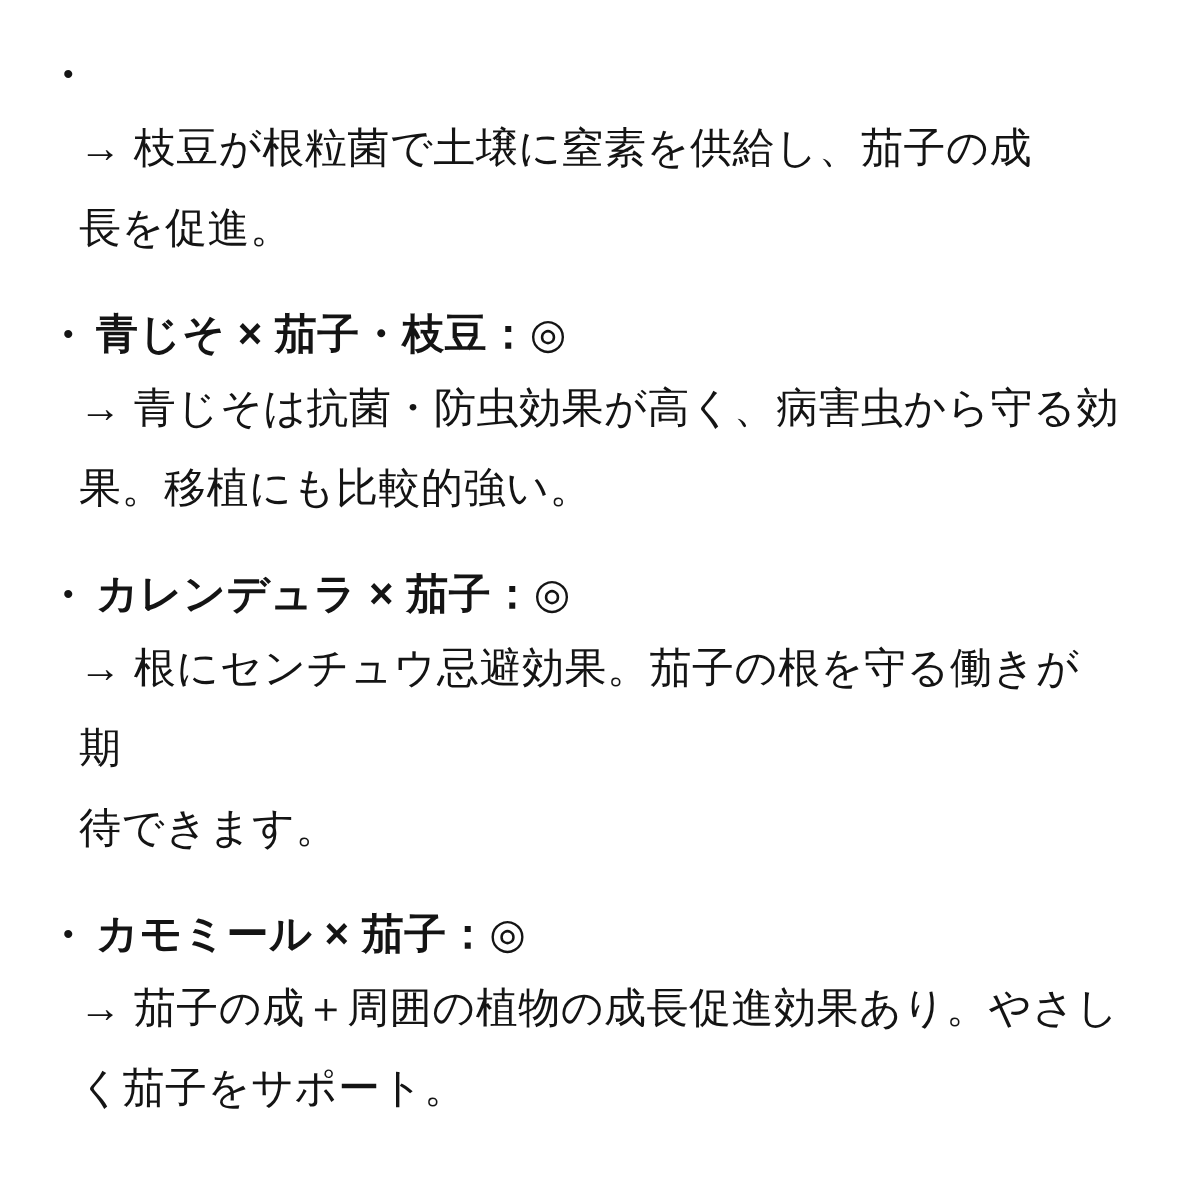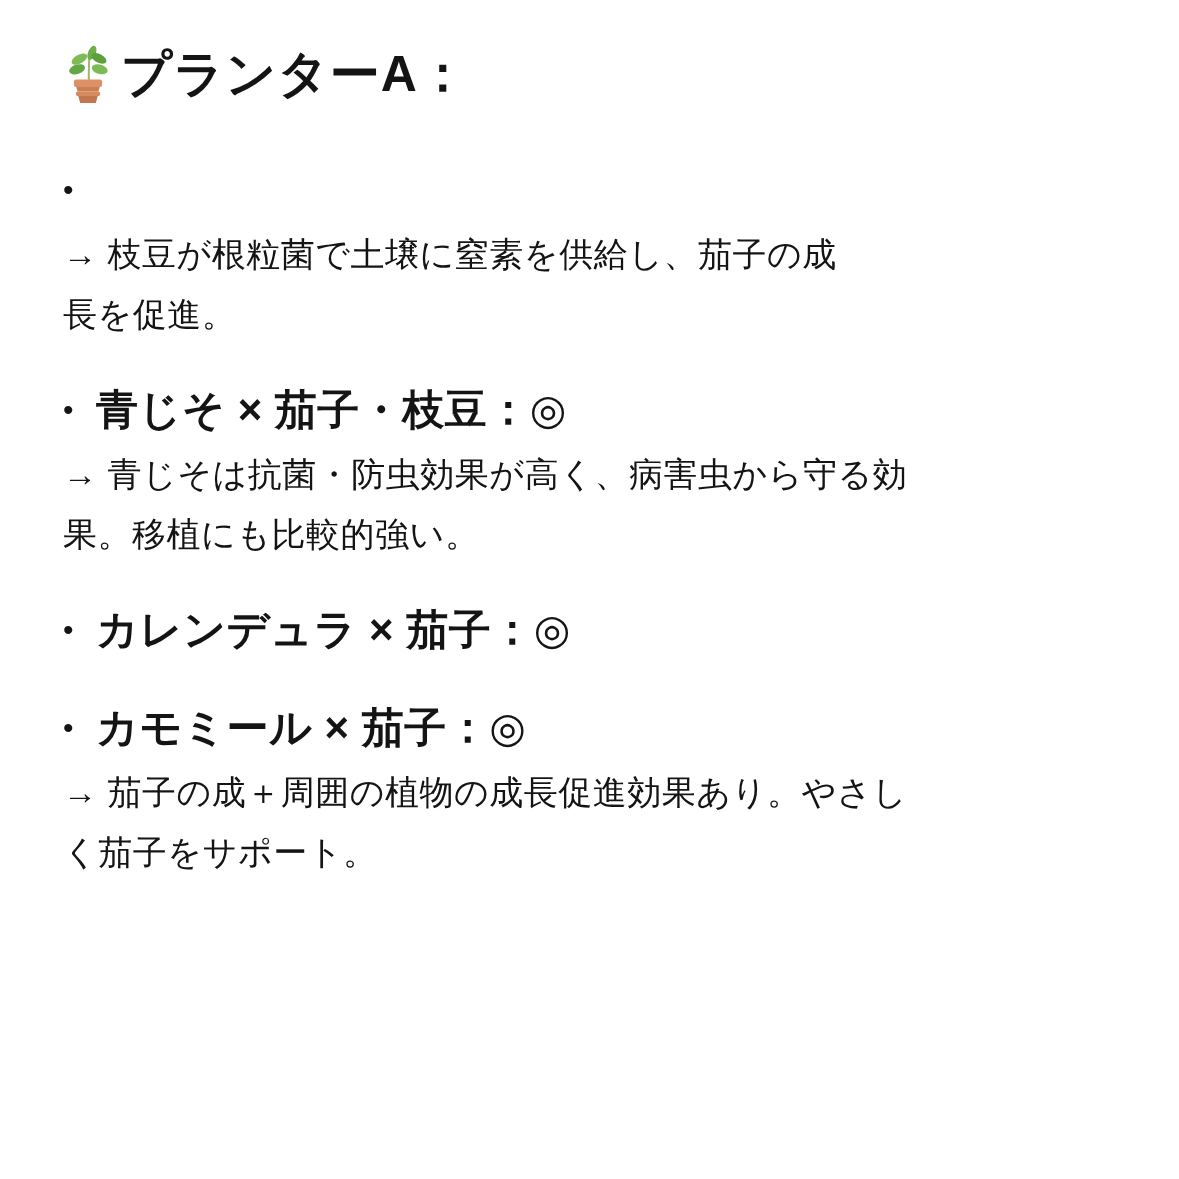--- a/index.html
+++ b/index.html
@@ -45,56 +45,33 @@
     line-height: 64px;
     letter-spacing: 0.5px;
   }
   .bullet {
     font-size: 30px;
     font-weight: 400;
     margin-right: 22px;
     flex: 0 0 auto;
   }
   .desc {
-    font-size: 34px;
+    font-size: 42px;
     font-weight: 400;
-    line-height: 60px;
-    margin: 2px 0 0 0;
+    line-height: 80px;
+    margin: 2px 0 0 16px;
     white-space: pre-line;
     letter-spacing: 0.5px;
   }
 </style>
 </head>
 <body>
 
 <div class="doc">
 
-  <h1 class="title">
-    <span class="pot-icon">
-      <svg viewBox="0 0 64 74" xmlns="http://www.w3.org/2000/svg" aria-hidden="true">
-
-        <path d="M33 46 C33 34 33 22 34 12" fill="none" stroke="#9DB96C" stroke-width="2.6" stroke-linecap="round"></path>
-
-        <ellipse cx="37" cy="10" rx="5" ry="9.5" transform="rotate(22 37 10)" fill="#6FAE4A"></ellipse>
-        <ellipse cx="21" cy="18" rx="11" ry="5.5" transform="rotate(-28 21 18)" fill="#7CBB55"></ellipse>
-        <ellipse cx="46" cy="17" rx="10.5" ry="5.5" transform="rotate(26 46 17)" fill="#5E9F3D"></ellipse>
-        <ellipse cx="18" cy="31" rx="10.5" ry="6" transform="rotate(-18 18 31)" fill="#63A844"></ellipse>
-        <ellipse cx="47" cy="31" rx="10.5" ry="6" transform="rotate(16 47 31)" fill="#7CBB55"></ellipse>
-
-        <rect x="14" y="44" width="36" height="9.5" rx="2.5" fill="#DE9166"></rect>
-
-        <path d="M17 53.5 L47 53.5 L45.2 59.5 L18.8 59.5 Z" fill="#C97E53"></path>
-
-        <rect x="16.5" y="59.5" width="31" height="5.5" rx="2" fill="#D68A5E"></rect>
-
-        <path d="M19.5 65 L44.5 65 L42 74 L22 74 Z" fill="#C27650"></path>
-      </svg>
-    </span>
-    <span>プランターA：</span>
-  </h1>
 
 
   <section class="entry">
     <div class="entry-head">
       <span class="bullet">•</span>
     </div>
     <p class="desc">→ 枝豆が根粒菌で土壌に窒素を供給し、茄子の成
 長を促進。</p>
   </section>
 
@@ -105,20 +82,22 @@
     </div>
     <p class="desc">→ 青じそは抗菌・防虫効果が高く、病害虫から守る効
 果。移植にも比較的強い。</p>
   </section>
 
   <section class="entry">
     <div class="entry-head">
       <span class="bullet">•</span>
       <span class="pair">カレンデュラ × 茄子：◎</span>
     </div>
+    <p class="desc">→ 根にセンチュウ忌避効果。茄子の根を守る働きが期
+待できます。</p>
   </section>
 
   <section class="entry">
     <div class="entry-head">
       <span class="bullet">•</span>
       <span class="pair">カモミール × 茄子：◎</span>
     </div>
     <p class="desc">→ 茄子の成＋周囲の植物の成長促進効果あり。やさし
 く茄子をサポート。</p>
   </section>

